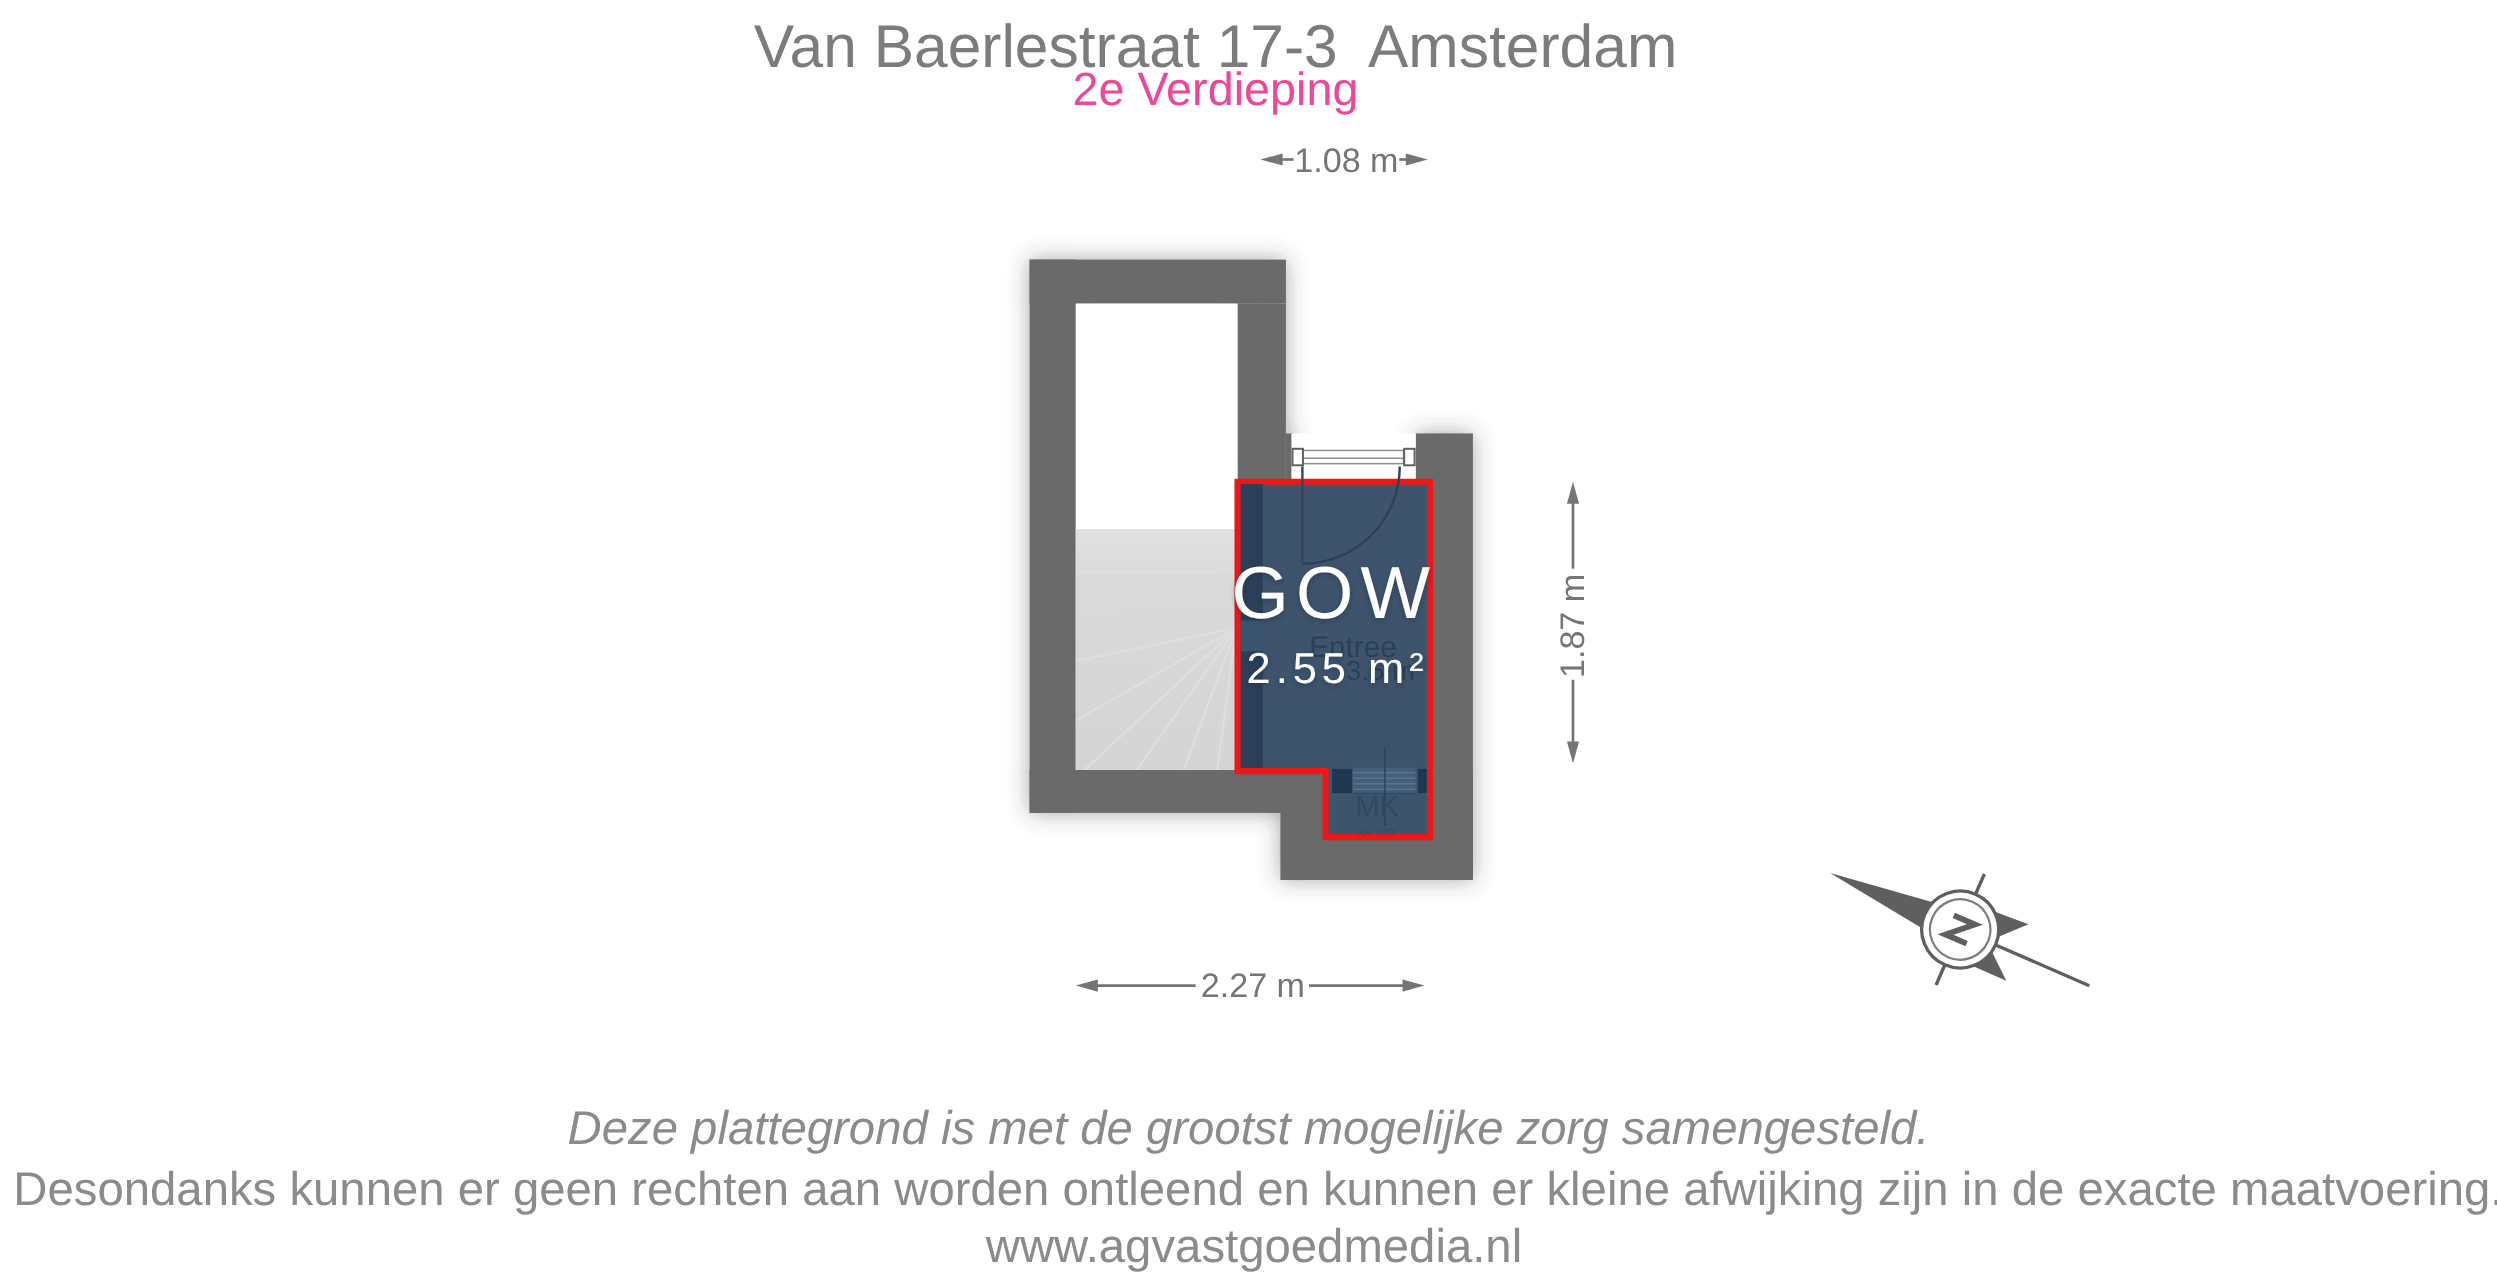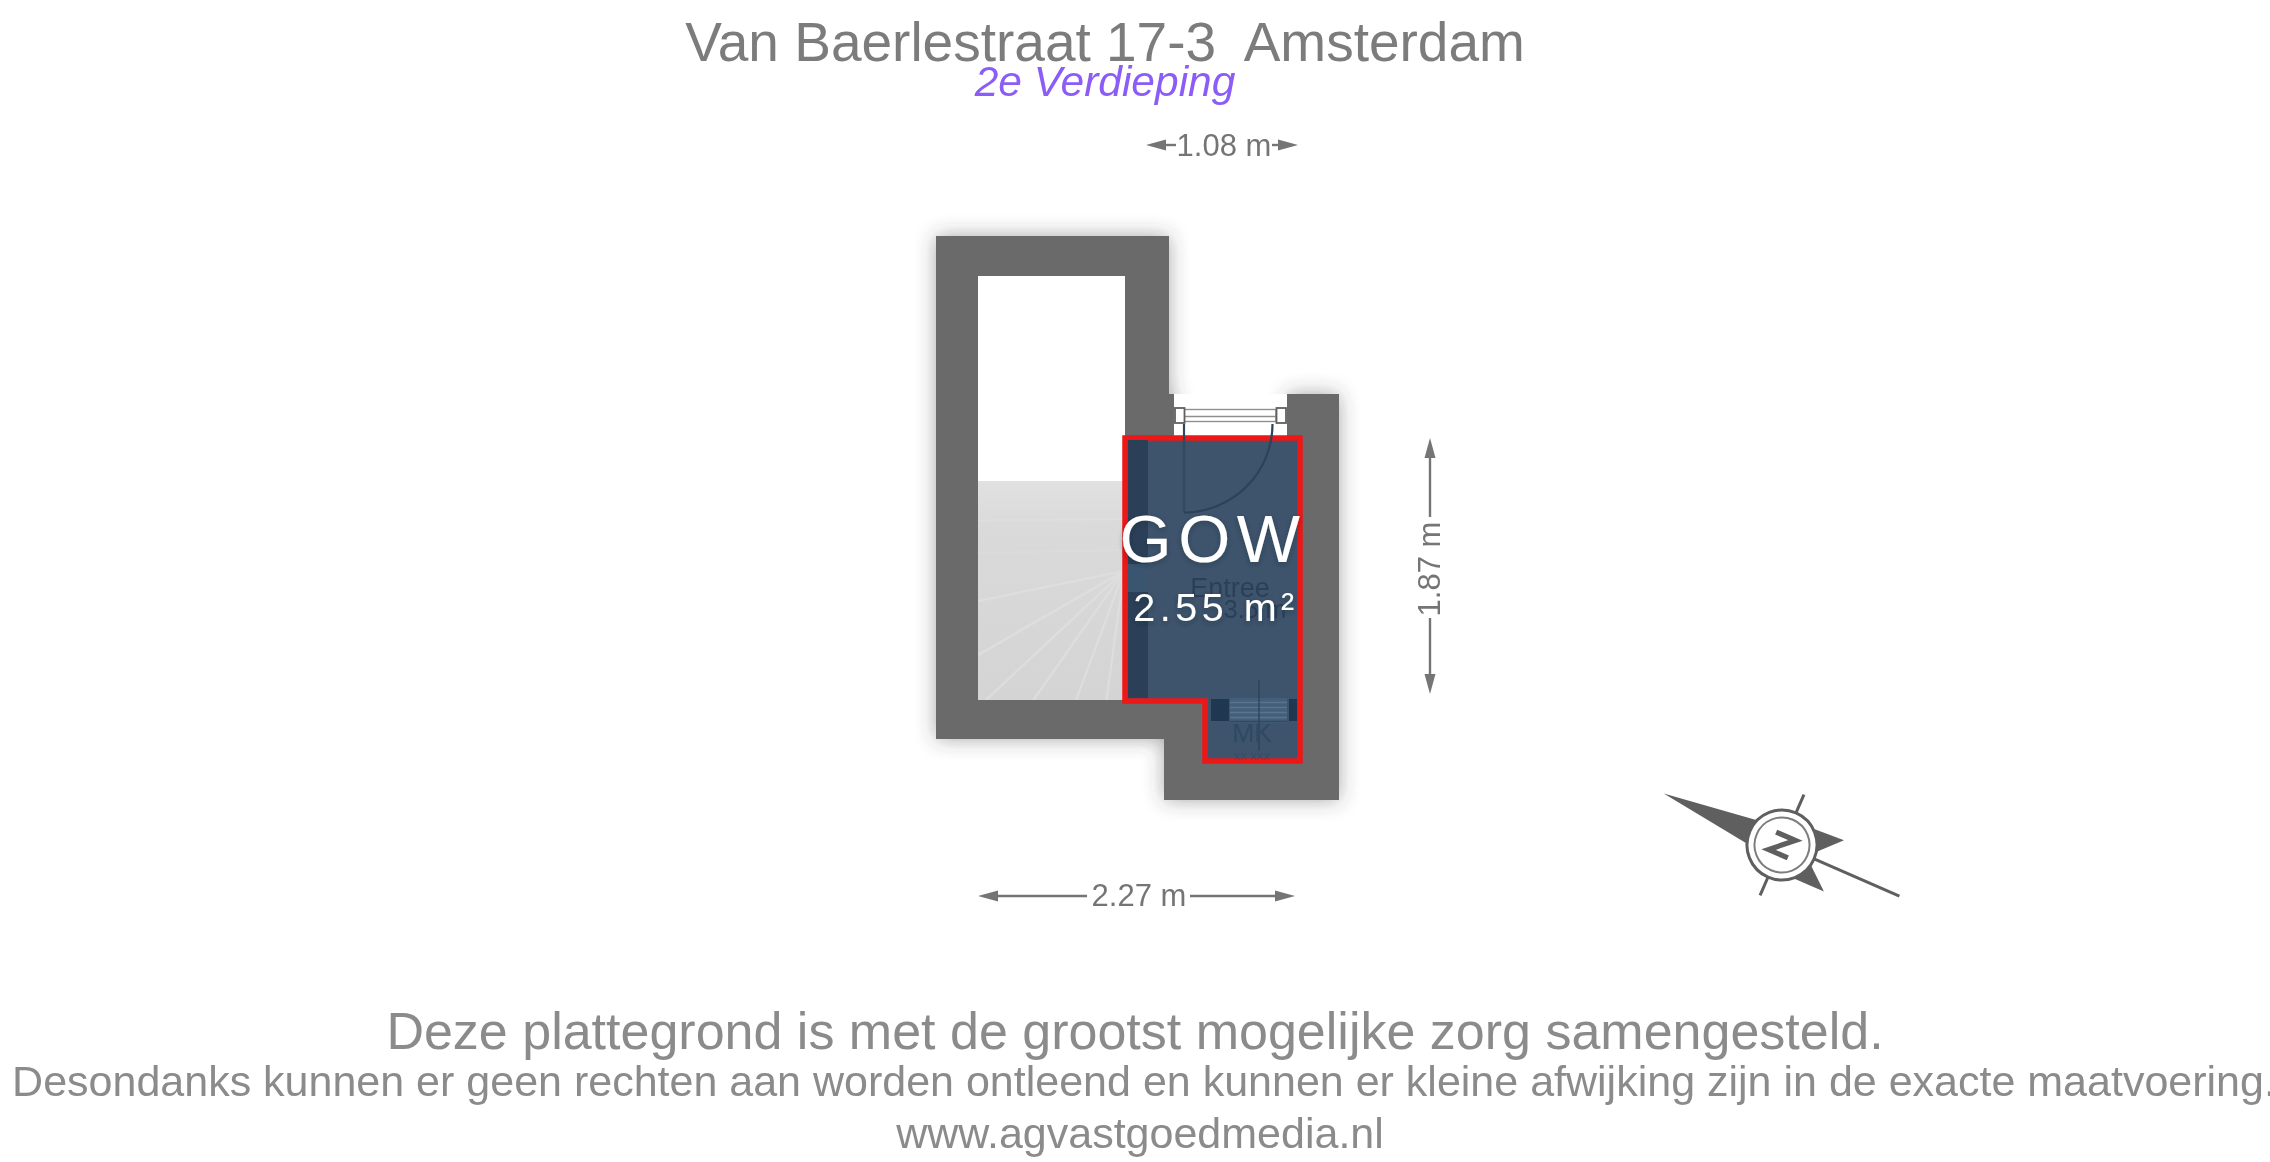--- a/index.html
+++ b/index.html
@@ -5,21 +5,21 @@
   html,body{margin:0;padding:0;background:#ffffff;}
   body{width:2270px;height:1162px;position:relative;overflow:hidden;
        font-family:"Liberation Sans", sans-serif;}
   .abs{position:absolute;}
 </style>
 </head>
 <body>
 
 <div class="abs" style="left:0;top:15px;width:2210px;text-align:center;font-size:55px;line-height:1;color:#7c7c7c;">Van Baerlestraat 17-3&nbsp; Amsterdam</div>
 
-<div class="abs" style="left:0;top:60.5px;width:2210px;text-align:center;font-size:42.5px;line-height:1;color:#8b5cf6;font-style:italic;">2e Verdieping</div>
+<div class="abs" style="left:0;top:60.5px;width:2210px;text-align:center;font-size:42.5px;line-height:1;color:#ec4899;">2e Verdieping</div>
 
 <svg class="abs" style="left:0;top:0;" width="2270" height="1162" viewBox="0 0 2270 1162">
   <defs>
     <filter id="glow" x="-20%" y="-20%" width="140%" height="140%">
       <feDropShadow dx="0" dy="0" stdDeviation="10" flood-color="#3a3a3a" flood-opacity="0.45"></feDropShadow>
     </filter>
     <linearGradient id="stairg" x1="0" y1="0" x2="0" y2="1">
       <stop offset="0" stop-color="#e1e1e1"></stop>
       <stop offset="0.2" stop-color="#dadada"></stop>
       <stop offset="1" stop-color="#d4d4d4"></stop>
@@ -154,17 +154,17 @@
 
     <circle cx="0" cy="0" r="35" fill="#ffffff" stroke="#5f5f5f" stroke-width="3"></circle>
     <circle cx="0" cy="0" r="27.5" fill="none" stroke="#7d7d7d" stroke-width="2"></circle>
 
     <g transform="rotate(90)">
       <path d="M -9.5 10.5 L -9.5 -10.5 L 9.5 10.5 L 9.5 -10.5" fill="none" stroke="#5f5f5f" stroke-width="5.2"></path>
     </g>
   </g>
 </svg>
 
-<div class="abs" style="left:0;top:1004.5px;width:2270px;text-align:center;font-size:52px;line-height:1;color:#8b8b8b;">Deze plattegrond is met de grootst mogelijke zorg samengesteld.</div>
+<div class="abs" style="left:0;top:1004.5px;width:2270px;text-align:center;font-size:43px;line-height:1;color:#8b8b8b;font-style:italic;">Deze plattegrond is met de grootst mogelijke zorg samengesteld.</div>
 
 <div class="abs" style="left:9px;top:1059.5px;width:2270px;text-align:center;font-size:43px;line-height:1;color:#8b8b8b;">Desondanks kunnen er geen rechten aan worden ontleend en kunnen er kleine afwijking zijn in de exacte maatvoering.</div>
 
 <div class="abs" style="left:5px;top:1111.5px;width:2270px;text-align:center;font-size:43px;line-height:1;color:#8b8b8b;">www.agvastgoedmedia.nl</div>
 
 </body></html>

